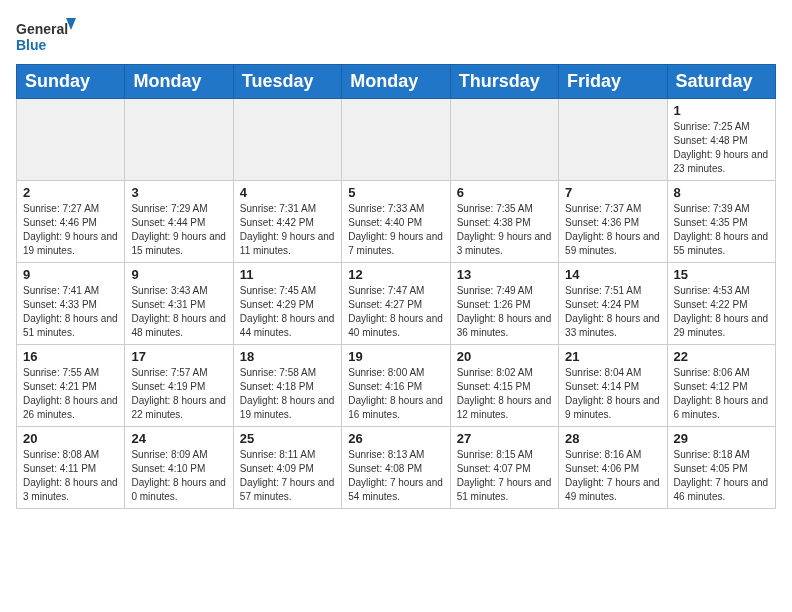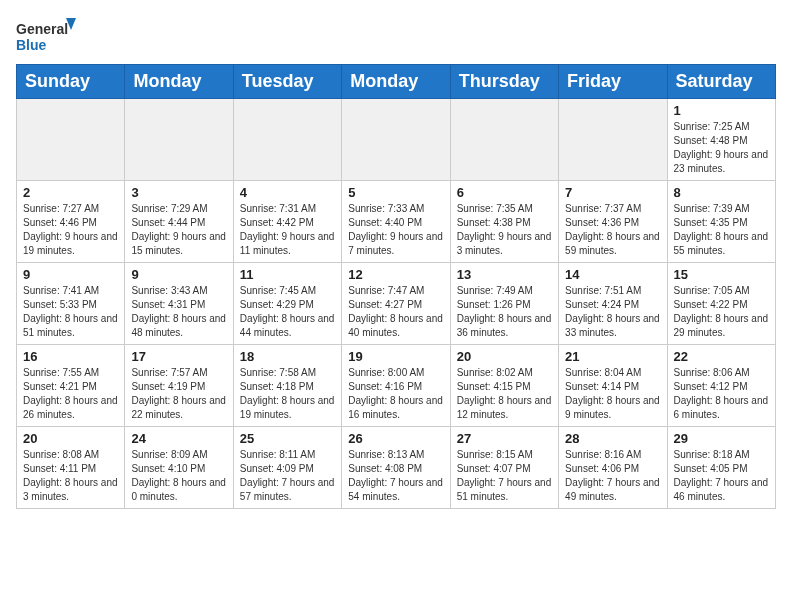--- a/index.html
+++ b/index.html
@@ -157,21 +157,21 @@
           <span class="day-number">8</span>
           <div class="day-info">Sunrise: 7:39 AM
 Sunset: 4:35 PM
 Daylight: 8 hours and 55 minutes.</div>
         </td>
       </tr>
       <tr>
         <td>
           <span class="day-number">9</span>
           <div class="day-info">Sunrise: 7:41 AM
-Sunset: 5:33 PM
+Sunset: 4:33 PM
 Daylight: 8 hours and 51 minutes.</div>
         </td>
         <td>
           <span class="day-number">9</span>
           <div class="day-info">Sunrise: 3:43 AM
 Sunset: 4:31 PM
 Daylight: 8 hours and 48 minutes.</div>
         </td>
         <td>
           <span class="day-number">11</span>
@@ -192,21 +192,21 @@
 Daylight: 8 hours and 36 minutes.</div>
         </td>
         <td>
           <span class="day-number">14</span>
           <div class="day-info">Sunrise: 7:51 AM
 Sunset: 4:24 PM
 Daylight: 8 hours and 33 minutes.</div>
         </td>
         <td>
           <span class="day-number">15</span>
-          <div class="day-info">Sunrise: 7:05 AM
+          <div class="day-info">Sunrise: 4:53 AM
 Sunset: 4:22 PM
 Daylight: 8 hours and 29 minutes.</div>
         </td>
       </tr>
       <tr>
         <td>
           <span class="day-number">16</span>
           <div class="day-info">Sunrise: 7:55 AM
 Sunset: 4:21 PM
 Daylight: 8 hours and 26 minutes.</div>

